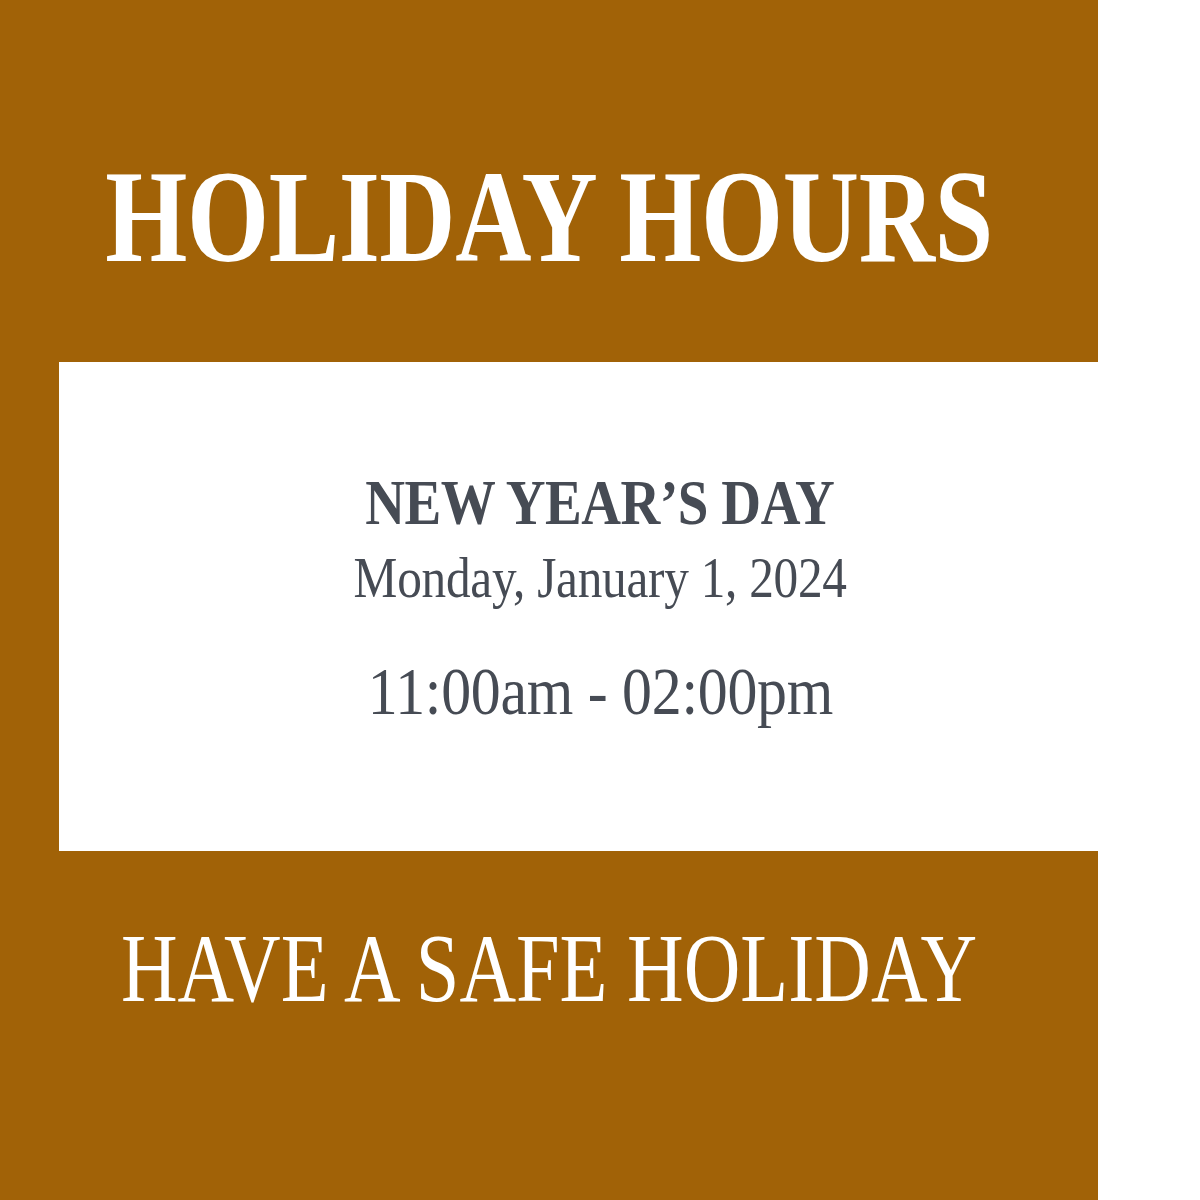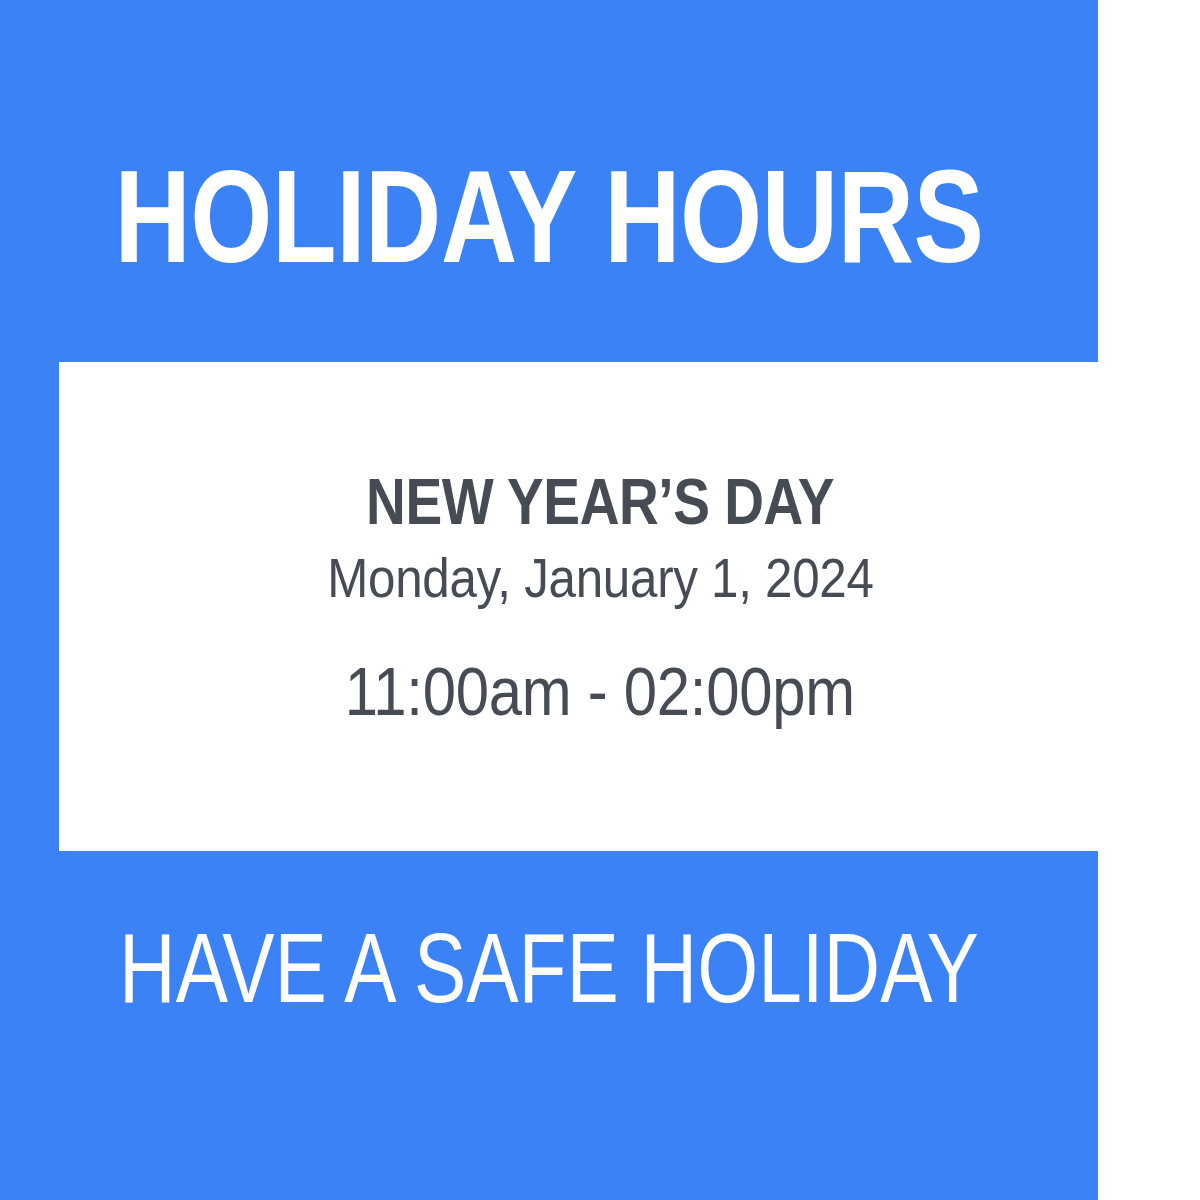--- a/index.html
+++ b/index.html
@@ -6,22 +6,22 @@
     margin: 0;
     padding: 0;
     background: #ffffff;
   }
 
   #poster {
     position: relative;
     width: 1098px;
     height: 1200px;
     overflow: hidden;
-    background: #3b82f6;
-    font-family: Liberation Sans, sans-serif;
+    background: #a16207;
+    font-family: Liberation Serif, serif;
     -webkit-font-smoothing: antialiased;
   }
 
   
   .headline {
     position: absolute;
     left: 0;
     right: 0;
     top: 152px;
     height: 130px;

